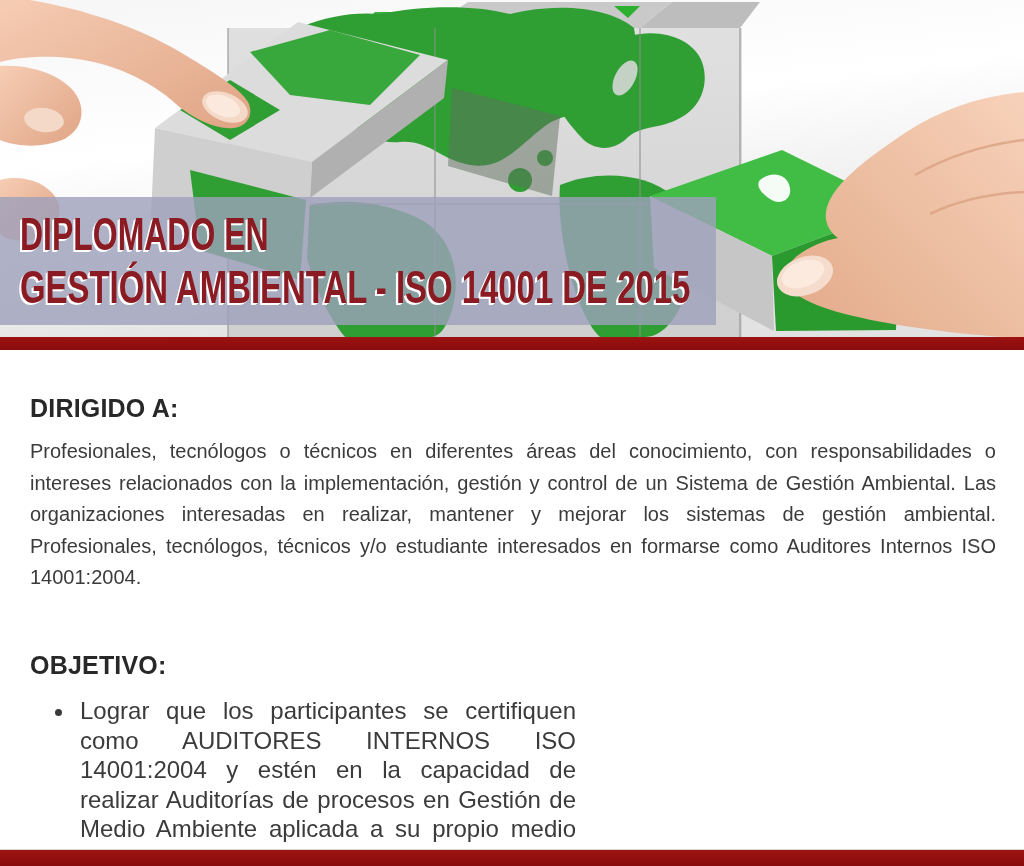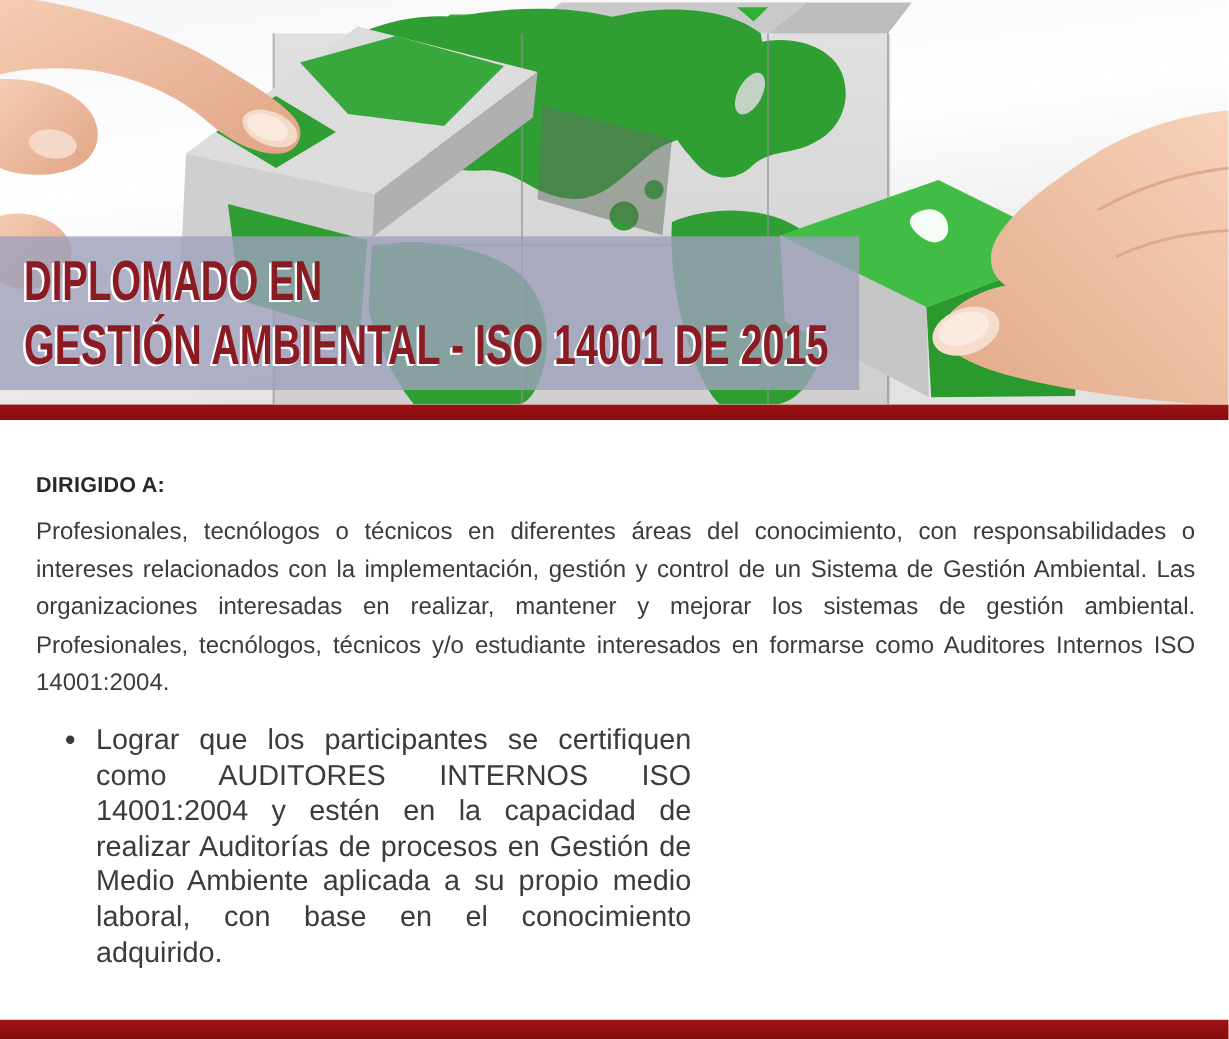--- a/index.html
+++ b/index.html
@@ -26,21 +26,21 @@
   }
   .title-line.l1{top:13px;transform:scaleX(0.68);}
   .title-line.l2{top:66px;transform:scaleX(0.70);}
   
   .red-bar{width:1024px;background:linear-gradient(#9d1313,#880b0b);}
   .red-bar.top{height:13px;}
   .red-bar.bottom{position:absolute;left:0;bottom:0;height:16px;box-shadow:0 -1px 0 #d8d8d8;}
   
   .content{position:relative;}
   .section-heading{
-    margin:0;font-size:18px;font-weight:bold;color:#282828;
+    margin:0;font-size:25px;font-weight:bold;color:#282828;
     letter-spacing:0.2px;
   }
   .heading-dirigido{margin:44px 0 0 30px;}
   .heading-objetivo{margin:57px 0 0 30px;}
   .body-text{
     margin:13px 28px 0 30px;
     font-size:20px;line-height:31.6px;color:#3b3b3b;
     text-align:justify;
   }
   .objective-list{
@@ -152,20 +152,21 @@
       <div class="title-line l2">GESTIÓN AMBIENTAL - ISO 14001 DE 2015</div>
     </div>
   </div>
 
   <div class="red-bar top"></div>
 
   <div class="content">
     <h2 class="section-heading heading-dirigido">DIRIGIDO A:</h2>
     <p class="body-text">Profesionales, tecnólogos o técnicos en diferentes áreas del conocimiento, con responsabilidades o intereses relacionados con la implementación, gestión y control de un Sistema de Gestión Ambiental. Las organizaciones interesadas en realizar, mantener y mejorar los sistemas de gestión ambiental. Profesionales, tecnólogos, técnicos y/o estudiante interesados en formarse como Auditores Internos ISO 14001:2004.</p>
 
+    <h2 class="section-heading heading-objetivo">OBJETIVO:</h2>
     <ul class="objective-list">
       <li>Lograr que los participantes se certifiquen como AUDITORES INTERNOS ISO 14001:2004 y estén en la capacidad de realizar Auditorías de procesos en Gestión de Medio Ambiente aplicada a su propio medio laboral, con base en el conocimiento adquirido.</li>
     </ul>
   </div>
 
   <div class="red-bar bottom"></div>
 
 </div>
 
 </body></html>

